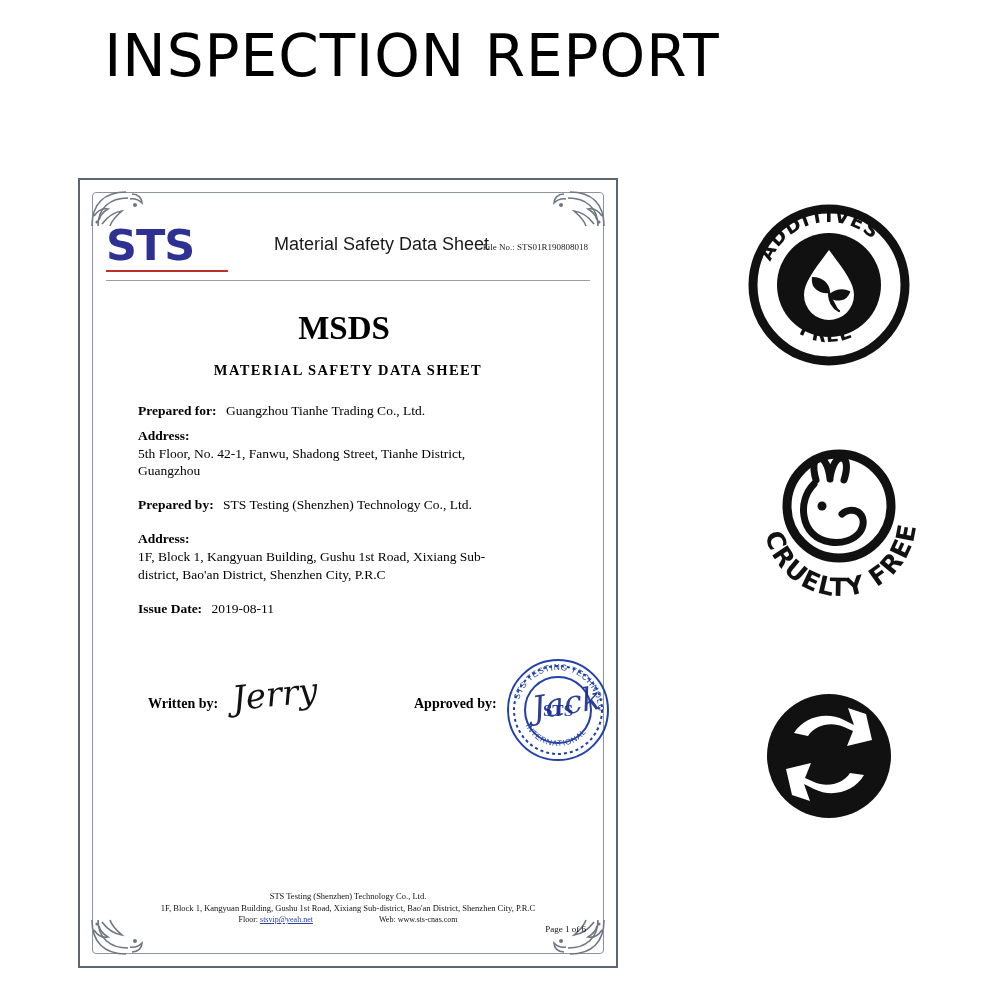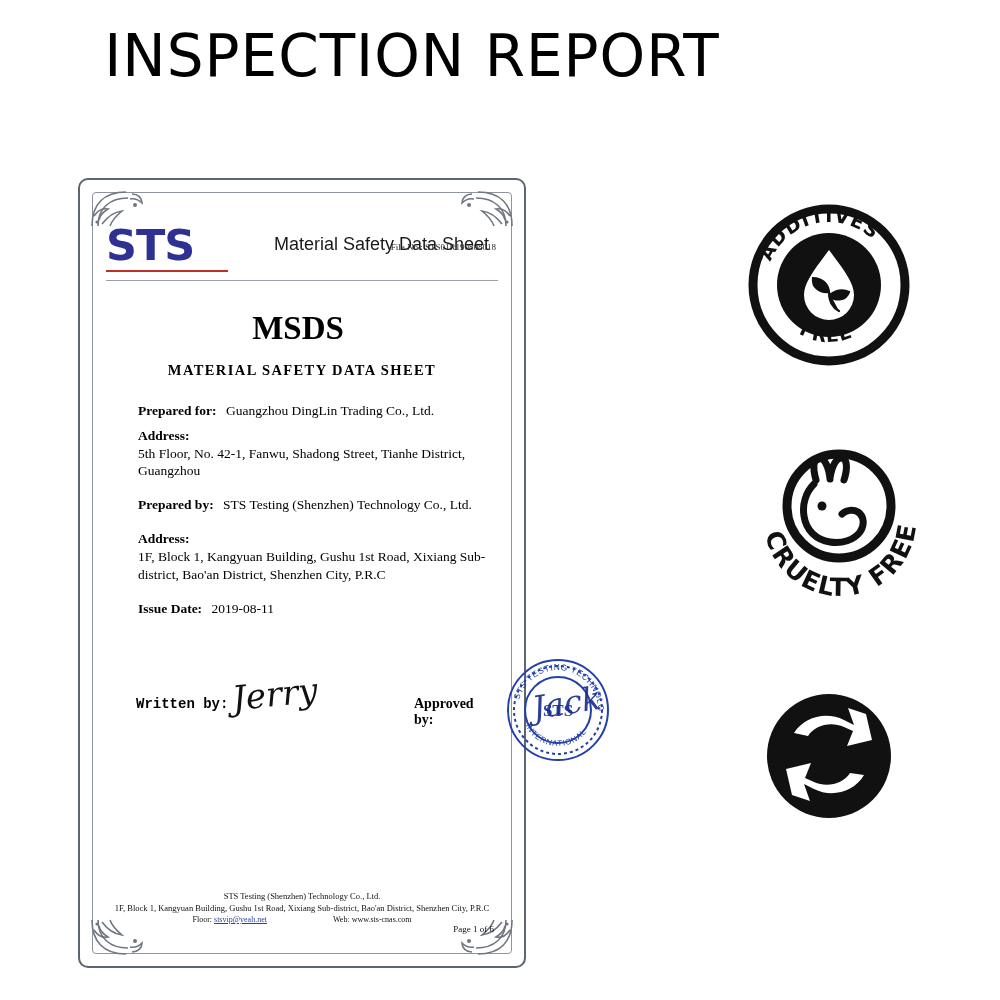--- a/index.html
+++ b/index.html
@@ -18,24 +18,24 @@
     letter-spacing:1px;
     font-weight:400;
     color:#000;
     font-family:"DejaVu Sans", sans-serif;
   }
 
   
   .cert{
     position:absolute;
     left:78px;top:178px;
-    width:448px;height:790px;
+    width:540px;height:790px;
     background:#fff;
     border:2px solid #5d6570;
-    border-radius:10px;
+    border-radius:0;
     box-sizing:border-box;
   }
   .cert-inner{
     position:absolute;
     left:12px;top:12px;right:12px;bottom:12px;
     border:1px solid #8d949d;
     border-radius:4px;
   }
   
   .corner{
@@ -117,21 +117,21 @@
 
   
   .sig{
     position:absolute;left:56px;right:30px;top:490px;height:110px;
   }
   .sig-label{
     position:absolute;
     font-family:"Liberation Serif", serif;
     font-weight:700;font-size:14px;color:#000;
   }
-  .sig-written{left:0;top:26px;font-family:Liberation Mono, monospace;}
+  .sig-written{left:12px;top:26px;}
   .sig-approved{left:278px;top:26px;}
   .handsign{
     position:absolute;left:96px;top:4px;
     font-family:"DejaVu Serif", serif;
     font-style:italic;font-size:34px;color:#111;
     transform:rotate(-6deg);
   }
   .stamp{
     position:absolute;left:368px;top:-14px;
     width:108px;height:108px;
@@ -239,21 +239,21 @@
     <div class="file-no">File No.: STS01R190808018</div>
   </div>
   <div class="hdr-rule"></div>
 
   <div class="doc-title">MSDS</div>
   <div class="doc-subtitle">MATERIAL   SAFETY   DATA SHEET</div>
 
   <div class="fields">
     <div class="frow">
       <span class="flabel">Prepared for:</span>
-      <span class="fval" style="margin-left:6px;">Guangzhou DingLin Trading Co., Ltd.</span>
+      <span class="fval" style="margin-left:6px;">Guangzhou Tianhe Trading Co., Ltd.</span>
     </div>
     <div class="frow frow-two">
       <span class="flabel">Address:</span>
       <span class="fval">5th Floor, No. 42-1, Fanwu, Shadong Street, Tianhe District, Guangzhou</span>
     </div>
     <div class="gap"></div>
     <div class="frow">
       <span class="flabel">Prepared by:</span>
       <span class="fval" style="margin-left:6px;">STS Testing (Shenzhen) Technology Co., Ltd.</span>
     </div>

